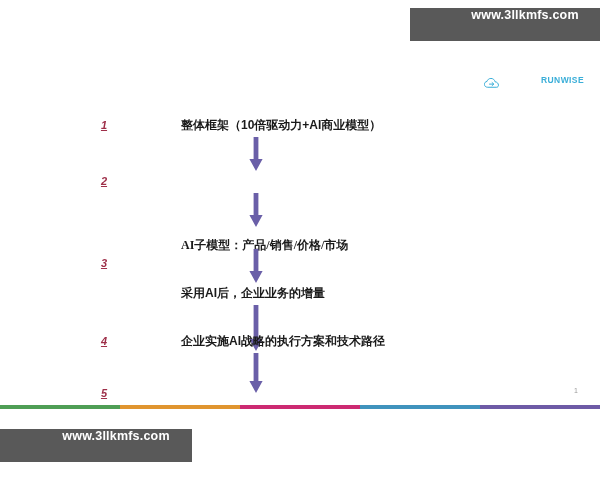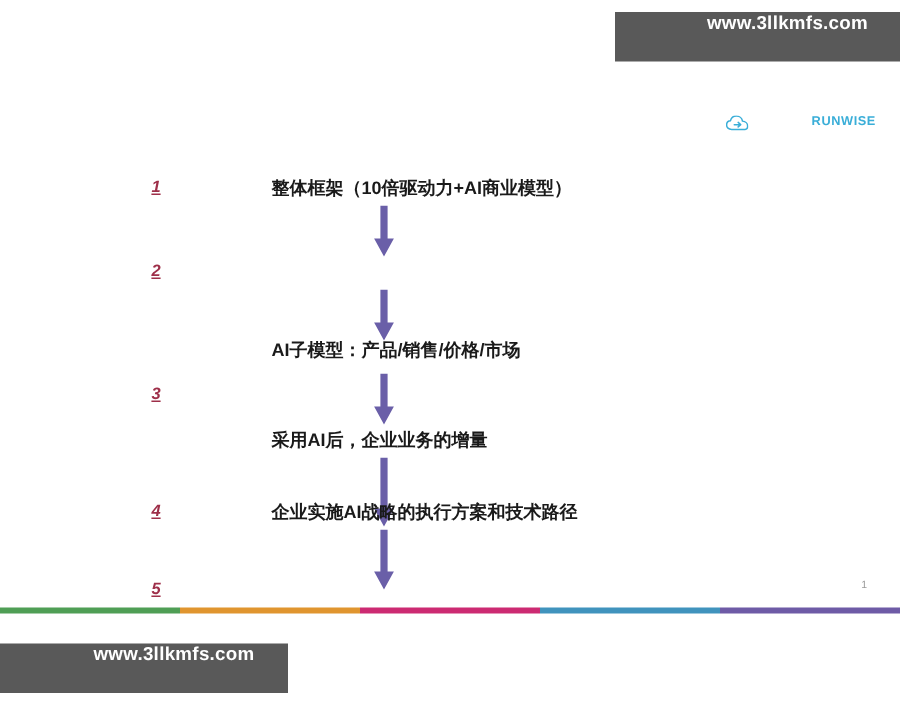--- a/index.html
+++ b/index.html
@@ -198,21 +198,21 @@
     <div class="flow-row" style="top:56px;">
       <span class="flow-num" style="color: rgb(158, 47, 73);">2</span>
     </div>
 
     <div class="arrow" style="top:76px;">
       <svg width="16" height="36" viewBox="0 0 16 36" aria-hidden="true">
         <polygon points="5.6,0 10.4,0 10.4,22 14.6,22 8,34 1.4,22 5.6,22" fill="#6a5fa8"></polygon>
       </svg>
     </div>
 
-    <div class="flow-row" style="top:108px;">
+    <div class="flow-row" style="top:120px;font-family:Liberation Serif, serif;">
       <span class="flow-num" style="color: rgb(158, 47, 73);"></span>
       <span class="flow-text">AI子模型：产品/销售/价格/市场</span>
     </div>
 
     <div class="flow-row" style="top:138px;">
       <span class="flow-num" style="color: rgb(158, 47, 73);">3</span>
       <span class="flow-text"></span>
     </div>
 
     <div class="arrow" style="top:132px;">

